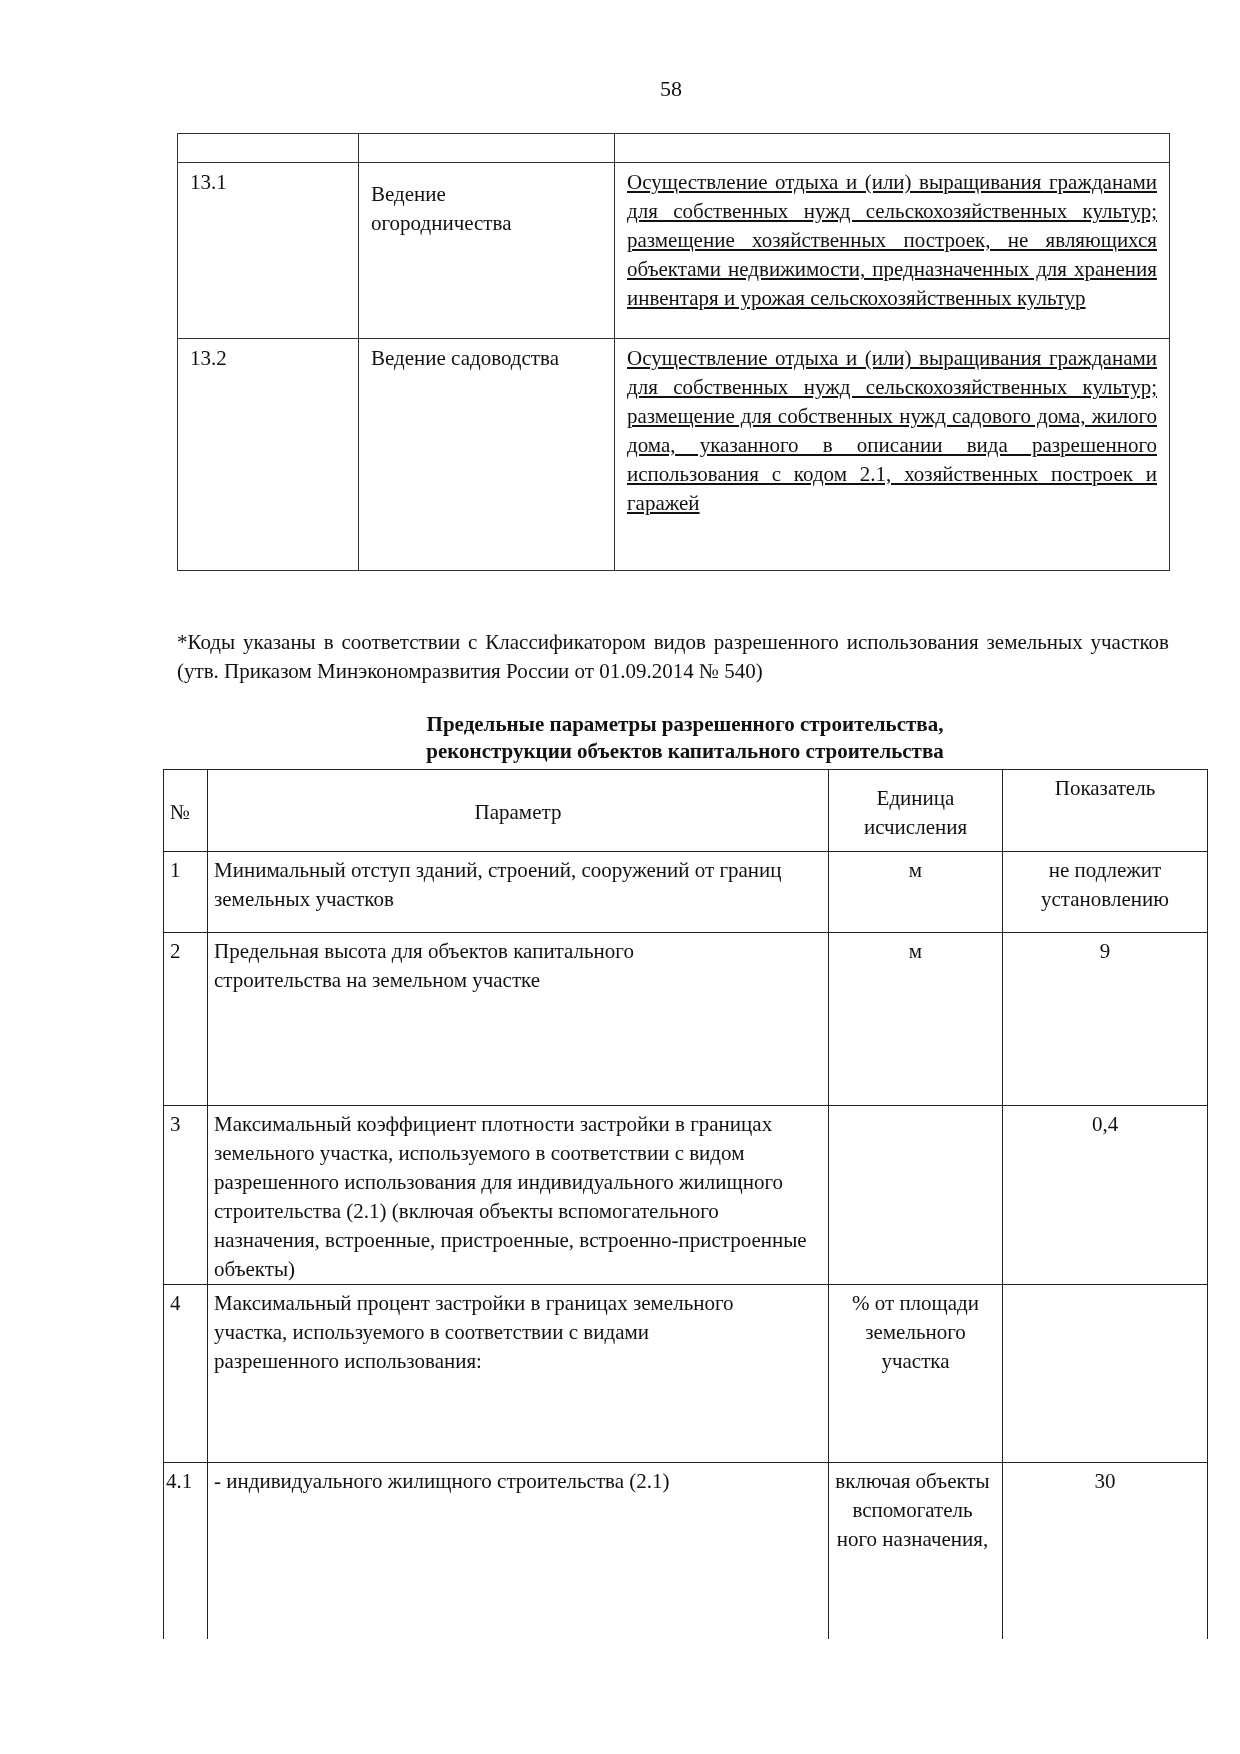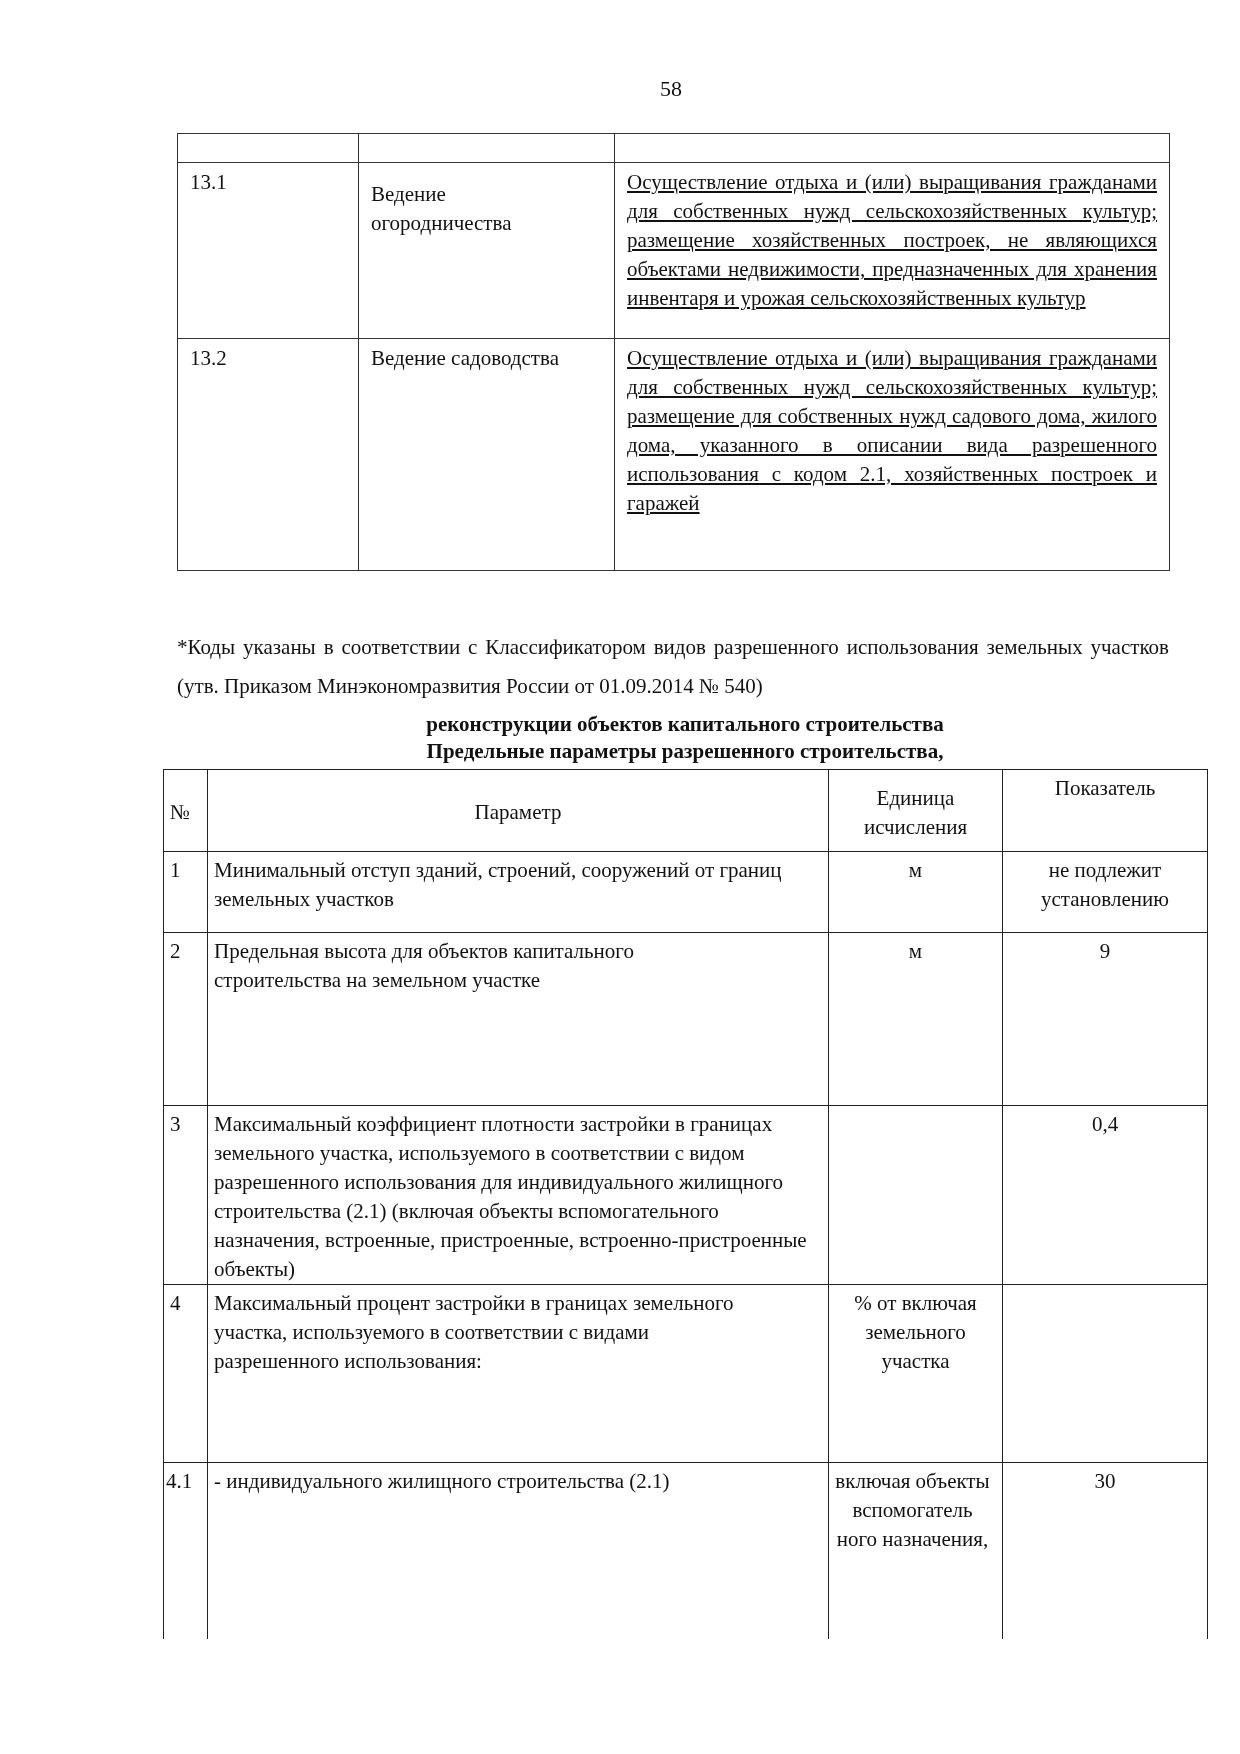--- a/index.html
+++ b/index.html
@@ -3,21 +3,21 @@
 <meta charset="utf-8">
 <style>
   html, body { margin: 0; padding: 0; background: #ffffff; }
   body { width: 1240px; height: 1754px; position: relative; overflow: hidden;
          font-family: "Liberation Serif", "DejaVu Serif", serif; color: #111; }
   .abs { position: absolute; }
   .page-num { left: 0; width: 1342px; top: 76px; text-align: center; font-size: 22px; }
   .t1 { position: absolute; left: 177px; top: 133px; width: 992px; border-collapse: collapse; table-layout: fixed; }
   .t1 td { border: 1.5px solid #333; vertical-align: top; font-size: 21px; line-height: 29px; padding: 0 12px; }
   .t1 td.just { text-align: justify; text-align-last: left; text-decoration: underline; }
-  .footnote { left: 177px; top: 628px; width: 992px; font-size: 21px; line-height: 39px; text-align: justify; text-align-last: left; }
+  .footnote { left: 177px; top: 628px; width: 992px; font-size: 21px; line-height: 29px; text-align: justify; text-align-last: left; }
   .title { left: 163px; top: 711px; width: 1044px; text-align: center; font-weight: bold; font-size: 21px; line-height: 27px; }
   .t2 { position: absolute; left: 163px; top: 769px; width: 1044px; border-collapse: collapse; table-layout: fixed; }
   .t2 td { border: 1.5px solid #222; vertical-align: top; font-size: 21px; line-height: 29px; padding: 4px 6px 0 6px; }
   .t2 td.c { text-align: center; }
   .t2 tr.open td { border-bottom: none; }
 </style>
 </head>
 <body>
 
 <div class="abs page-num">58</div>
@@ -43,22 +43,22 @@
     <td style="padding-top:5px">13.2</td>
     <td style="padding-top:5px">Ведение садоводства</td>
     <td class="just" style="padding-top:5px">Осуществление отдыха и (или) выращивания гражданами для собственных нужд сельскохозяйственных культур; размещение для собственных нужд садового дома, жилого дома, указанного в описании вида разрешенного использования с кодом 2.1, хозяйственных построек и гаражей</td>
   </tr>
 </tbody>
   </table>
 
 <div class="abs footnote">*Коды указаны в соответствии с Классификатором видов разрешенного использования земельных участков (утв. Приказом Минэкономразвития России от 01.09.2014 № 540)</div>
 
 <div class="abs title">
+  <div>Предельные параметры разрешенного строительства,</div>
   <div>реконструкции объектов капитального строительства</div>
-  <div>Предельные параметры разрешенного строительства,</div>
 </div>
 
 <table class="t2">
   <colgroup>
       <col style="width:44px">
       <col style="width:621px">
       <col style="width:174px">
       <col style="width:205px">
     </colgroup>
   <tbody>
@@ -82,21 +82,21 @@
   </tr>
   <tr style="height:177px">
     <td>3</td>
     <td style="padding-right:8px">Максимальный коэффициент плотности застройки в границах земельного участка, используемого в соответствии с видом разрешенного использования для индивидуального жилищного строительства (2.1) (включая объекты вспомогательного назначения, встроенные, пристроенные, встроенно-пристроенные объекты)</td>
     <td class="c"></td>
     <td class="c">0,4</td>
   </tr>
   <tr style="height:178px">
     <td>4</td>
     <td style="padding-right:50px">Максимальный процент застройки в границах земельного участка, используемого в соответствии с видами разрешенного использования:</td>
-    <td class="c" style="padding:4px 20px 0 20px">% от включая земельного участка</td>
+    <td class="c" style="padding:4px 20px 0 20px">% от площади земельного участка</td>
     <td class="c"></td>
   </tr>
   <tr class="open" style="height:176px">
     <td style="padding-left:2px">4.1</td>
     <td>- индивидуального жилищного строительства (2.1)</td>
     <td class="c" style="padding:4px 10px 0 4px">включая объекты вспомогатель ного назначения,</td>
     <td class="c">30</td>
   </tr>
 </tbody>
   </table>

